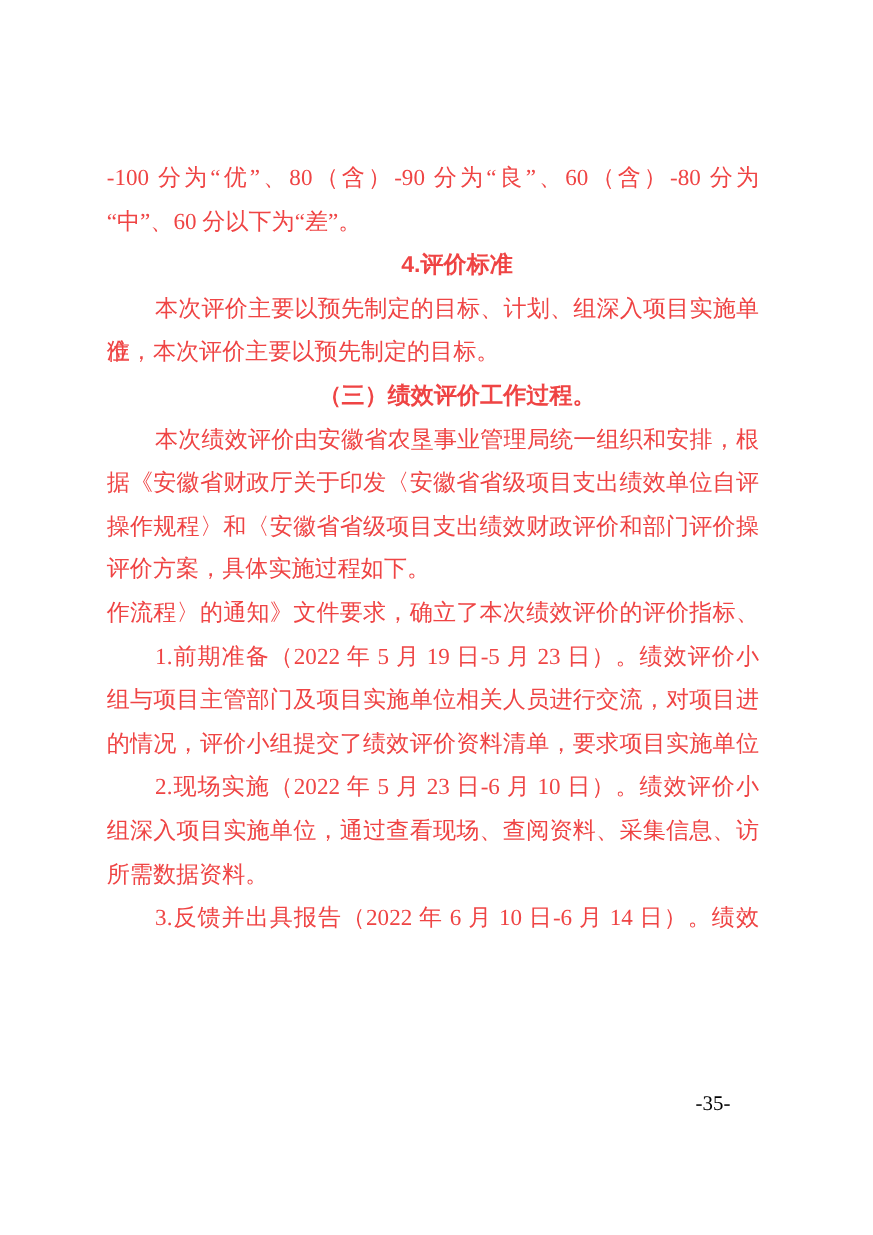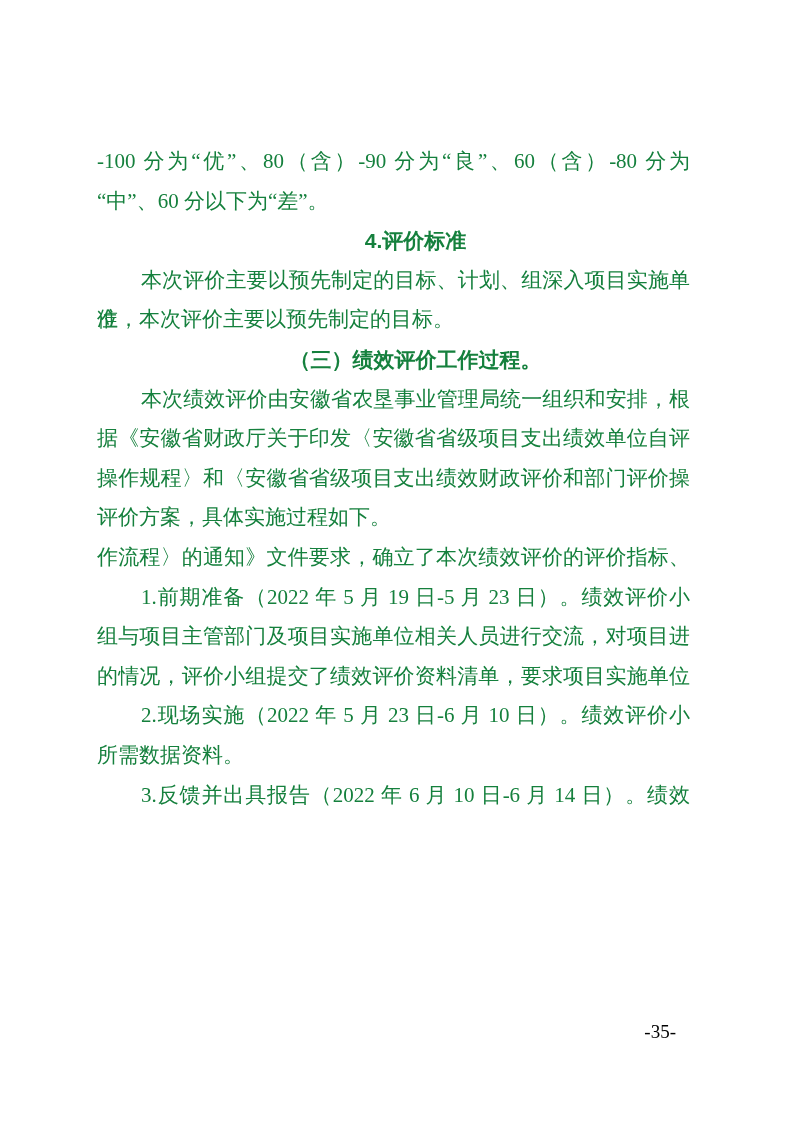--- a/index.html
+++ b/index.html
@@ -19,47 +19,46 @@
   .content {
     position: absolute;
     left: 97px;
     top: 142px;
     width: 593px;
   }
   .line {
     height: 39.6px;
     line-height: 39.6px;
     font-size: 21px;
-    color: #15803d;
+    color: #ef4444;
     text-align: left;
     white-space: nowrap;
   }
   .line.justify {
     white-space: normal;
     text-align: justify;
     text-align-last: justify;
   }
   .line.indent {
     text-indent: 44px;
   }
   .line.heading {
     font-weight: 700;
     font-family: "Liberation Sans", sans-serif;
     white-space: nowrap;
     text-align: center;
   }
   .footer {
     position: absolute;
     top: 993px;
-    right: 118px;
+    right: 130px;
     font-size: 19px;
     line-height: 22px;
     font-family: "Liberation Serif", serif;
     color: #000000;
-    margin-top: 28px;
   }
 </style>
 </head>
 <body>
 
 <div class="page">
   <div class="content">
     <div class="line justify">-100 分为“优”、80（含）-90 分为“良”、60（含）-80 分为</div>
     <div class="line">“中”、60 分以下为“差”。</div>
     <div class="line heading indent">4.评价标准</div>
@@ -68,17 +67,18 @@
     <div class="line heading indent">（三）绩效评价工作过程。</div>
     <div class="line justify indent">本次绩效评价由安徽省农垦事业管理局统一组织和安排，根</div>
     <div class="line justify">据《安徽省财政厅关于印发〈安徽省省级项目支出绩效单位自评</div>
     <div class="line justify">操作规程〉和〈安徽省省级项目支出绩效财政评价和部门评价操</div>
     <div class="line">评价方案，具体实施过程如下。</div>
     <div class="line justify">作流程〉的通知》文件要求，确立了本次绩效评价的评价指标、</div>
     <div class="line justify indent">1.前期准备（2022 年 5 月 19 日-5 月 23 日）。绩效评价小</div>
     <div class="line justify">组与项目主管部门及项目实施单位相关人员进行交流，对项目进</div>
     <div class="line justify">的情况，评价小组提交了绩效评价资料清单，要求项目实施单位</div>
     <div class="line justify indent">2.现场实施（2022 年 5 月 23 日-6 月 10 日）。绩效评价小</div>
+    <div class="line justify">组深入项目实施单位，通过查看现场、查阅资料、采集信息、访</div>
     <div class="line">所需数据资料。</div>
     <div class="line justify indent">3.反馈并出具报告（2022 年 6 月 10 日-6 月 14 日）。绩效</div>
   </div>
   <div class="footer">-35-</div>
 </div>
 
 </body></html>

